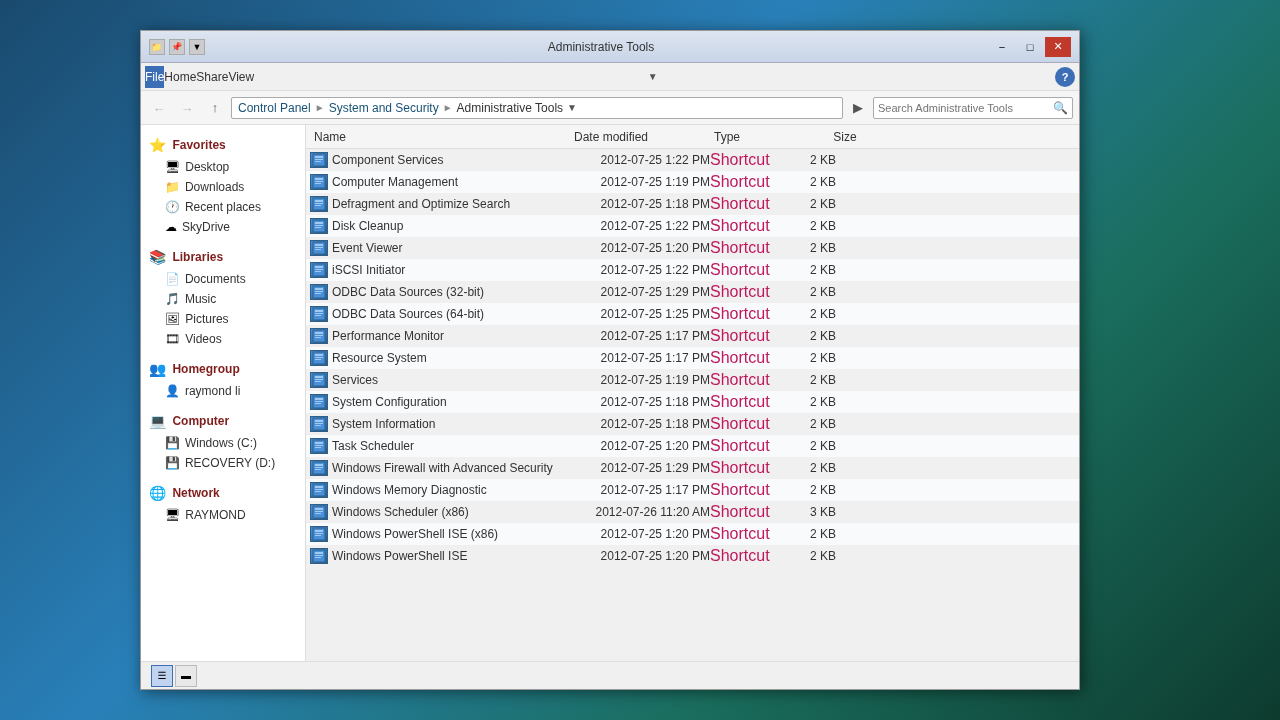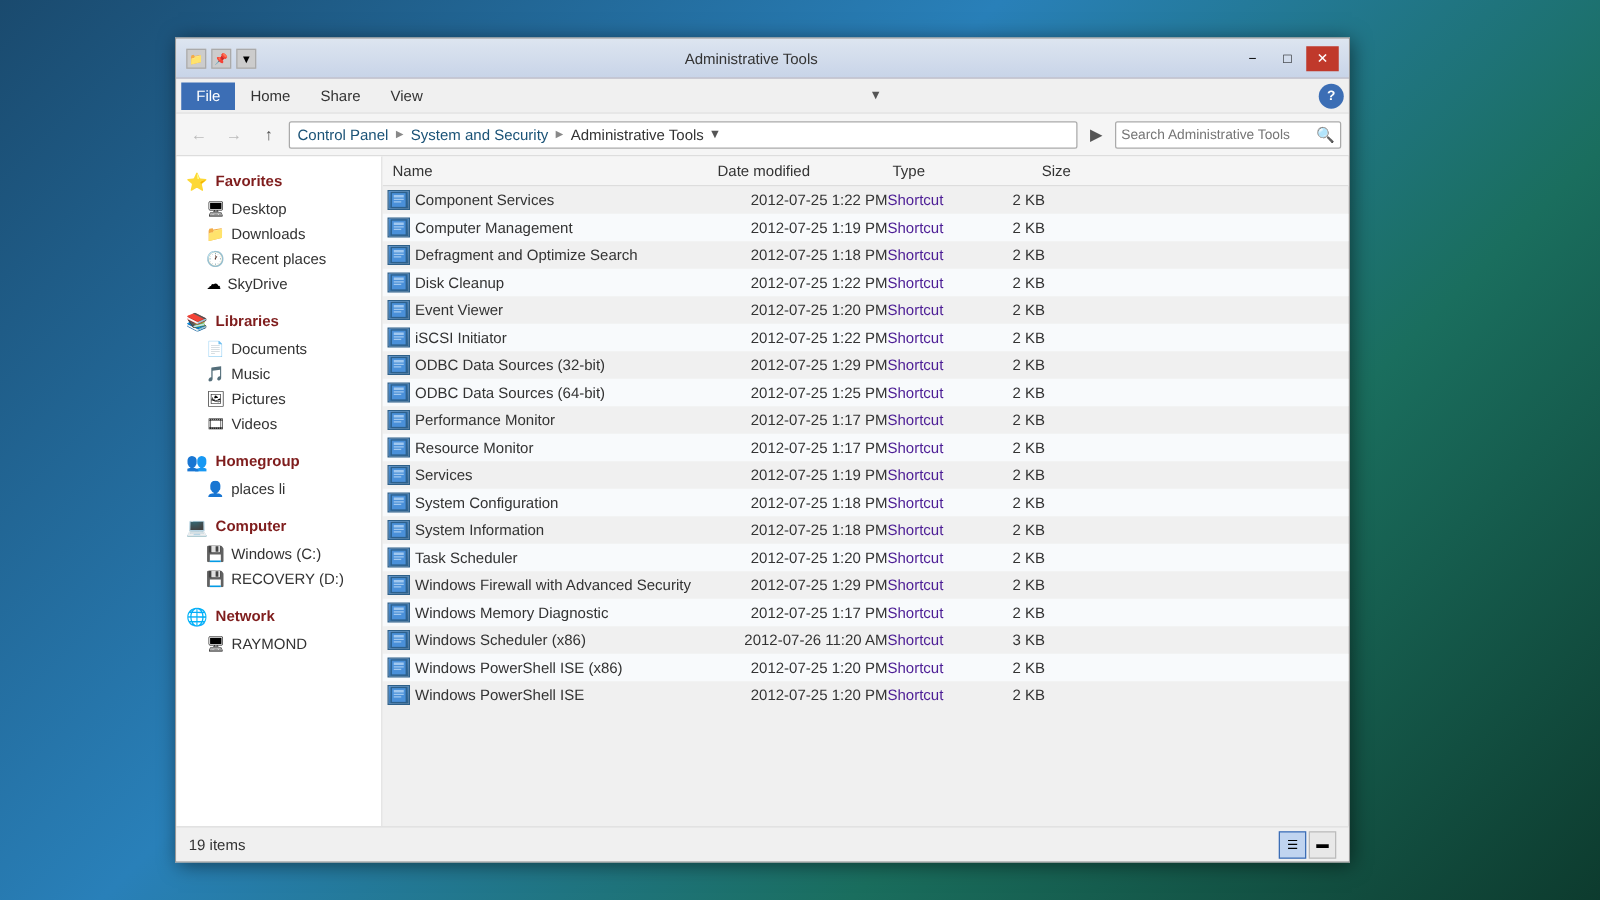--- a/index.html
+++ b/index.html
@@ -78,21 +78,21 @@
     
     .menu-bar {
       background: #f0f0f0;
       height: 28px;
       display: flex;
       align-items: center;
       border-bottom: 1px solid #ddd;
       padding: 0 4px;
     }
     .menu-item {
-      padding: 4px 12px;
+      padding: 4px 0;
       cursor: pointer;
       font-size: 12px;
       color: #333;
     }
     .menu-item.active {
       background: #3c6eb5;
       color: white;
     }
     .menu-help {
       margin-left: auto;
@@ -163,21 +163,21 @@
       border: none;
       background: transparent;
       cursor: pointer;
       font-size: 13px;
       color: #555;
       display: flex;
       align-items: center;
       justify-content: center;
     }
     .search-box {
-      width: 181px;
+      width: 200px;
       height: 22px;
       border: 1px solid #aaa;
       border-radius: 2px;
       display: flex;
       align-items: center;
       background: white;
       padding: 0 4px;
     }
     .search-input {
       flex: 1;
@@ -280,21 +280,21 @@
       margin-right: 4px;
       display: flex;
       align-items: center;
       justify-content: center;
       font-size: 8px;
       color: white;
       flex-shrink: 0;
     }
     .file-name { width: 238px; font-size: 12px; color: #333; white-space: nowrap; overflow: hidden; text-overflow: ellipsis; }
     .file-date { width: 140px; font-size: 12px; color: #333; text-align: right; }
-    .file-type { width: 100px; font-size: 12px; color: #4c1d95; }
+    .file-type { width: 100px; font-size: 16px; color: #be185d; }
     .file-size { width: 70px; font-size: 12px; color: #333; }
 
     
     .status-bar {
       height: 28px;
       background: #f0f0f0;
       border-top: 1px solid #ddd;
       display: flex;
       align-items: center;
       padding: 0 10px;
@@ -408,21 +408,21 @@
         <span class="sidebar-item-label">Videos</span>
       </div>
       <div class="sidebar-divider"></div>
 
       <div class="sidebar-section-header">
         <span class="sidebar-section-icon">👥</span>
         <span class="sidebar-section-label">Homegroup</span>
       </div>
       <div class="sidebar-item">
         <span class="sidebar-item-icon">👤</span>
-        <span class="sidebar-item-label">places li</span>
+        <span class="sidebar-item-label">raymond li</span>
       </div>
       <div class="sidebar-divider"></div>
 
       <div class="sidebar-section-header">
         <span class="sidebar-section-icon">💻</span>
         <span class="sidebar-section-label">Computer</span>
       </div>
       <div class="sidebar-item">
         <span class="sidebar-item-icon">💾</span>
         <span class="sidebar-item-label">Windows (C:)</span>
@@ -590,21 +590,21 @@
     </div>
           <div class="file-row">
       <div class="file-icon">
         <svg width="14" height="14" viewBox="0 0 14 14">
           <rect x="1" y="1" width="12" height="12" fill="#4a90d9" stroke="#2c5f8a" stroke-width="1"></rect>
           <rect x="3" y="3" width="8" height="2" fill="#a0c8f0"></rect>
           <rect x="3" y="6" width="8" height="1" fill="#a0c8f0"></rect>
           <rect x="3" y="8" width="6" height="1" fill="#a0c8f0"></rect>
         </svg>
       </div>
-      <div class="file-name">Resource Monitor</div>
+      <div class="file-name">Resource System</div>
       <div class="file-date">2012-07-25 1:17 PM</div>
       <div class="file-type">Shortcut</div>
       <div class="file-size">2 KB</div>
     </div>
           <div class="file-row">
       <div class="file-icon">
         <svg width="14" height="14" viewBox="0 0 14 14">
           <rect x="1" y="1" width="12" height="12" fill="#4a90d9" stroke="#2c5f8a" stroke-width="1"></rect>
           <rect x="3" y="3" width="8" height="2" fill="#a0c8f0"></rect>
           <rect x="3" y="6" width="8" height="1" fill="#a0c8f0"></rect>
@@ -726,19 +726,18 @@
       <div class="file-name">Windows PowerShell ISE</div>
       <div class="file-date">2012-07-25 1:20 PM</div>
       <div class="file-type">Shortcut</div>
       <div class="file-size">2 KB</div>
     </div>
         </div>
     </div>
   </div>
 
   <div class="status-bar">
-    <span class="status-text">19 items</span>
     <div class="view-buttons">
       <button class="view-btn active">☰</button>
       <button class="view-btn">▬</button>
     </div>
   </div>
 </div>
 
 </body></html>

